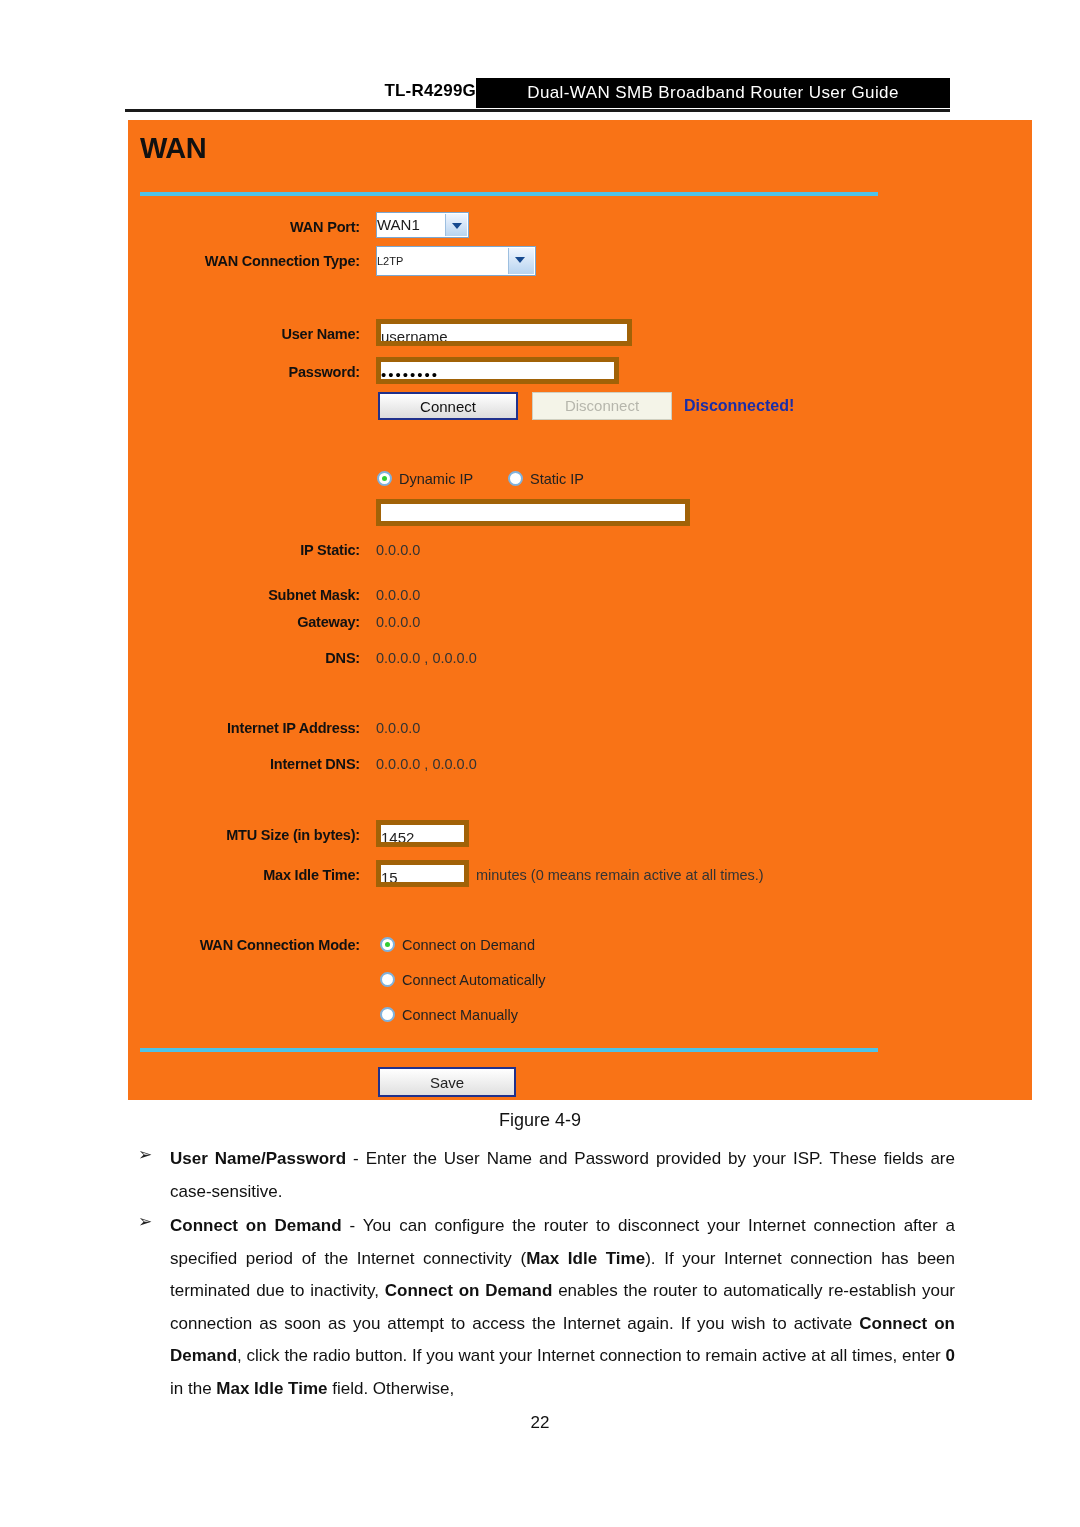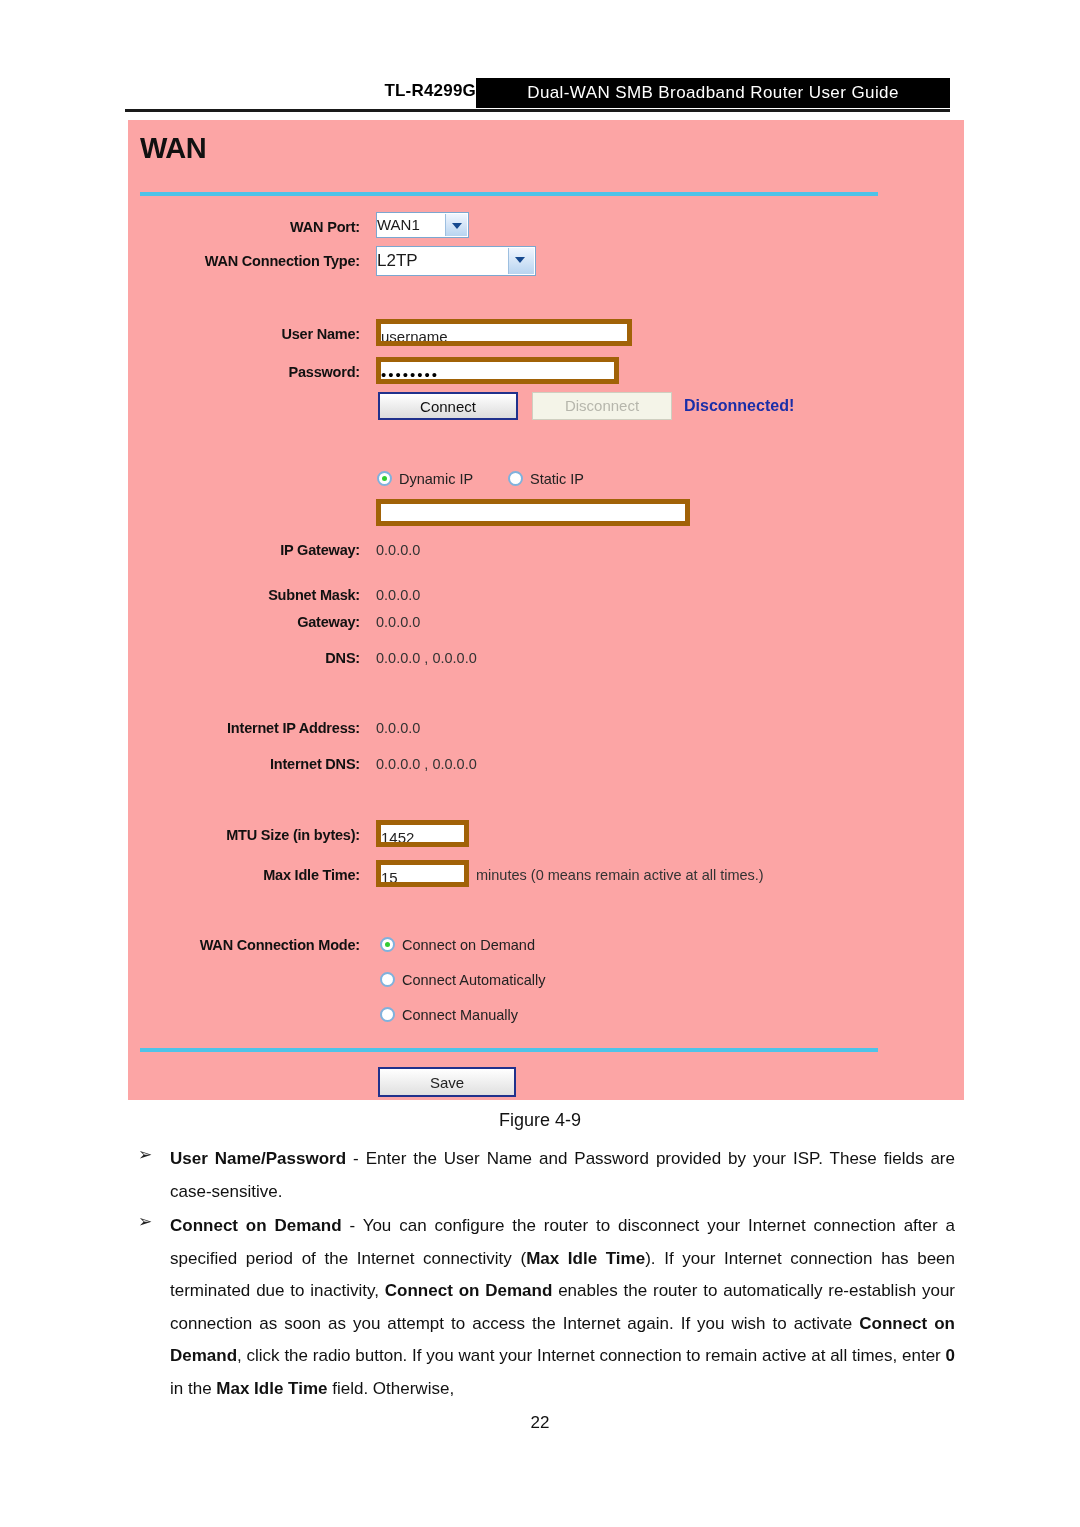--- a/index.html
+++ b/index.html
@@ -63,23 +63,23 @@
     width: 825px;
     height: 3px;
     background: #1a1a1a;
   }
 
   
   .panel {
     position: absolute;
     left: 128px;
     top: 120px;
-    width: 836px;
+    width: 904px;
     height: 980px;
-    background: #fca5a5;
+    background: #f97316;
   }
   .panel-title {
     position: absolute;
     left: 12px;
     top: 12px;
     font-size: 29px;
     font-weight: bold;
     letter-spacing: -0.5px;
     color: #111;
   }
@@ -318,21 +318,21 @@
   <div class="row" style="top:92px;">
     <div class="lbl">WAN Port:</div>
     <div class="sel" style="left:248px; width:93px;">
       <span>WAN1</span>
       <span class="arrowbox"></span>
     </div>
   </div>
 
   <div class="row" style="top:126px;">
     <div class="lbl">WAN Connection Type:</div>
-    <div class="sel" style="left:248px; width:160px; height:30px; line-height:28px; font-size:17px;">
+    <div class="sel" style="left:248px; width:160px; height:30px; line-height:28px; font-size:11px;">
       <span>L2TP</span>
       <span class="arrowbox" style="width:26px; height:26px;"></span>
     </div>
   </div>
 
   <div class="row" style="top:199px;">
     <div class="lbl">User Name:</div>
     <div class="txt" style="left:248px; width:256px;">username</div>
   </div>
 
@@ -358,21 +358,21 @@
       <span class="dot"></span>
       <span>Static IP</span>
     </div>
   </div>
 
   <div class="row" style="top:379px;">
     <div class="txt" style="left:248px; width:314px;"></div>
   </div>
 
   <div class="row" style="top:415px;">
-    <div class="lbl">IP Gateway:</div>
+    <div class="lbl">IP Static:</div>
     <div class="val">0.0.0.0</div>
   </div>
 
   <div class="row" style="top:451px;margin-top:9px;">
     <div class="lbl">Subnet Mask:</div>
     <div class="val">0.0.0.0</div>
   </div>
 
   <div class="row" style="top:487px;">
     <div class="lbl">Gateway:</div>

